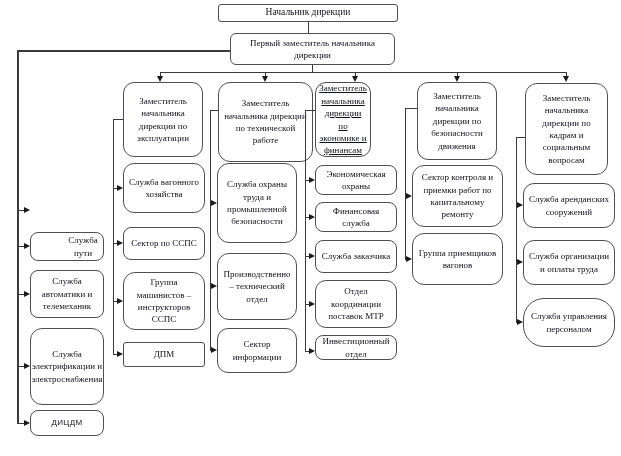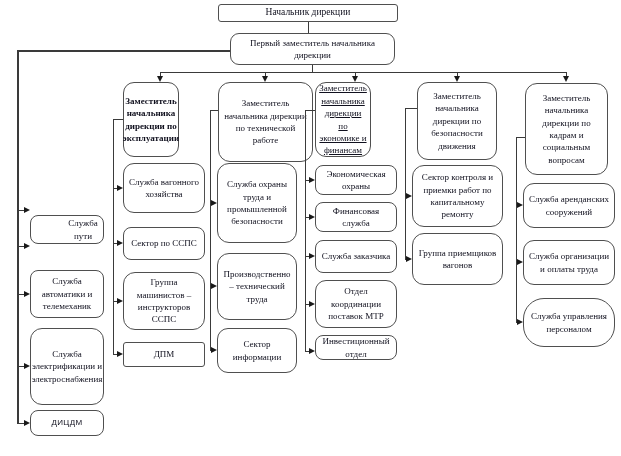--- a/index.html
+++ b/index.html
@@ -27,40 +27,40 @@
   .arr-d{position:absolute;width:0;height:0;
     border-left:3px solid transparent;border-right:3px solid transparent;
     border-top:6px solid #1a1a1a;}
 </style>
 </head>
 <body>
 
 <div id="stage">
 
   <div class="box r3 fs10" style="left:218px;top:4px;width:180px;height:18px;">Начальник дирекции</div>
-  <div class="box r9" style="left:230px;top:33px;width:165px;height:32px;">Первый заместитель начальника дирекции</div>
+  <div class="box r9" style="left:230px;top:33px;width:165px;height:32px;border-radius:6px;">Первый заместитель начальника дирекции</div>
 
-  <div class="box r11" style="left:123px;top:82px;width:56px;height:75px;font-weight:bold;">Заместитель начальника дирекции по эксплуатации</div>
+  <div class="box r11" style="left:123px;top:82px;width:80px;height:75px;">Заместитель начальника дирекции по эксплуатации</div>
   <div class="box r12" style="left:218px;top:82px;width:95px;height:80px;">Заместитель начальника дирекции по технической работе</div>
   <div class="box r11" style="left:315px;top:82px;width:56px;height:75px;text-decoration:underline;">Заместитель начальника дирекции по экономике и финансам</div>
   <div class="box r11" style="left:417px;top:82px;width:80px;height:78px;">Заместитель начальника дирекции по безопасности движения</div>
   <div class="box r12" style="left:525px;top:83px;width:83px;height:92px;">Заместитель начальника дирекции по кадрам и социальным вопросам</div>
 
-  <div class="box r8" style="left:30px;top:215px;width:74px;height:29px;padding-left:35px;">Служба пути</div>
+  <div class="box r8" style="left:30px;top:232px;width:74px;height:29px;padding-left:35px;">Служба пути</div>
   <div class="box r8" style="left:30px;top:270px;width:74px;height:48px;">Служба автоматики и телемеханик</div>
   <div class="box r12" style="left:30px;top:328px;width:74px;height:77px;">Служба электрификации и электроснабжения</div>
   <div class="box r8 sans" style="left:30px;top:410px;width:74px;height:26px;">ДИЦДМ</div>
 
   <div class="box r11" style="left:123px;top:163px;width:82px;height:50px;">Служба вагонного хозяйства</div>
   <div class="box r8" style="left:123px;top:227px;width:82px;height:33px;">Сектор по ССПС</div>
   <div class="box r12" style="left:123px;top:272px;width:82px;height:58px;">Группа машинистов – инструкторов ССПС</div>
   <div class="box r3" style="left:123px;top:342px;width:82px;height:25px;">ДПМ</div>
 
   <div class="box r12" style="left:217px;top:163px;width:80px;height:80px;">Служба охраны труда и промышленной безопасности</div>
-  <div class="box r12" style="left:217px;top:253px;width:80px;height:67px;">Производственно – технический труда</div>
+  <div class="box r12" style="left:217px;top:253px;width:80px;height:67px;">Производственно – технический отдел</div>
   <div class="box r11" style="left:217px;top:328px;width:80px;height:45px;">Сектор информации</div>
 
   <div class="box r8" style="left:315px;top:165px;width:82px;height:30px;">Экономическая охраны</div>
   <div class="box r8" style="left:315px;top:202px;width:82px;height:30px;">Финансовая служба</div>
   <div class="box r8" style="left:315px;top:240px;width:82px;height:33px;">Служба заказчика</div>
   <div class="box r11" style="left:315px;top:280px;width:82px;height:48px;">Отдел координации поставок МТР</div>
   <div class="box r8" style="left:315px;top:335px;width:82px;height:25px;">Инвестиционный отдел</div>
 
   <div class="box r12" style="left:412px;top:165px;width:91px;height:62px;">Сектор контроля и приемки работ по капитальному ремонту</div>
   <div class="box r12" style="left:412px;top:233px;width:91px;height:52px;">Группа приемщиков вагонов</div>

